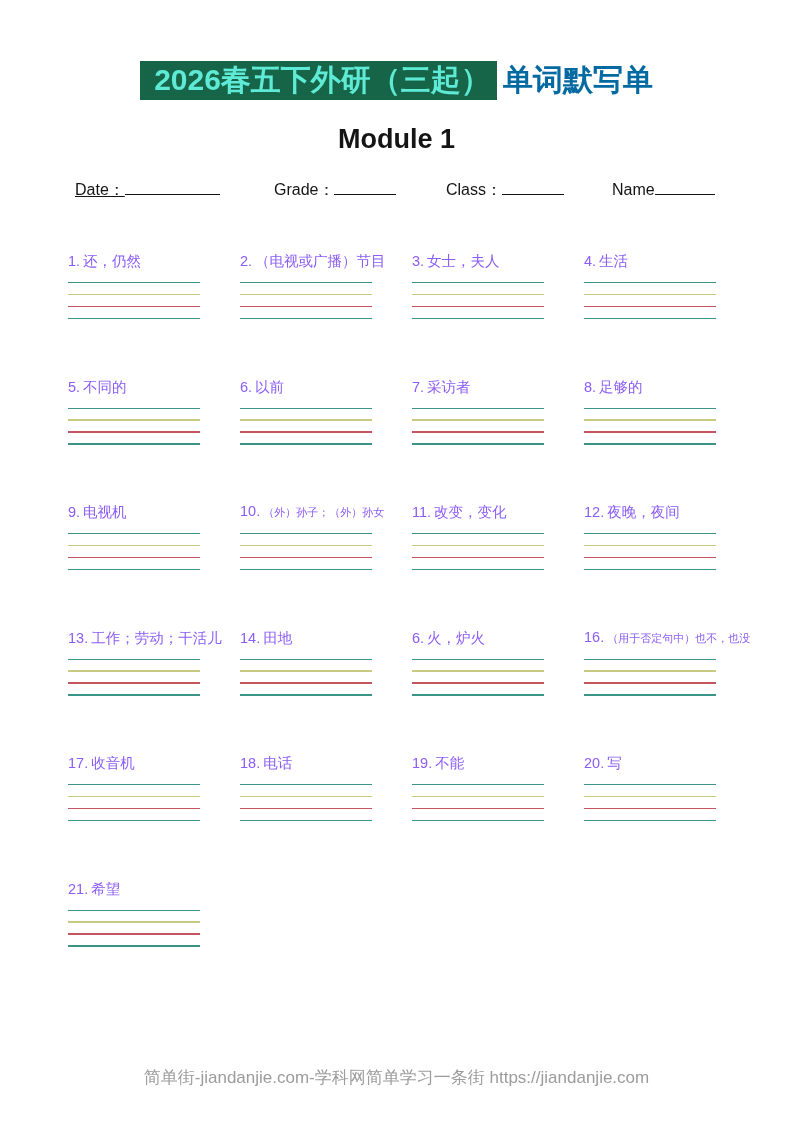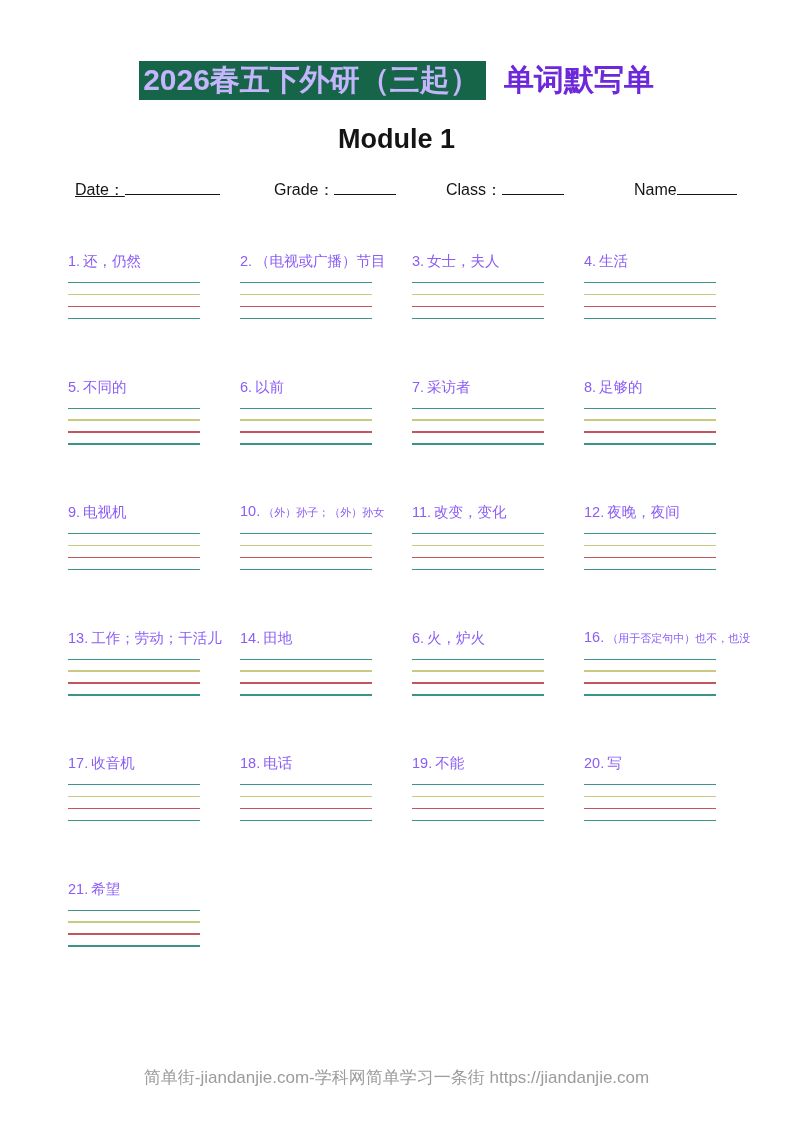--- a/index.html
+++ b/index.html
@@ -4,33 +4,33 @@
 <style>
   html,body{margin:0;padding:0;background:#ffffff;}
   .page{
     position:relative;width:793px;height:1122px;background:#ffffff;
     font-family:"Liberation Sans","DejaVu Sans",sans-serif;overflow:hidden;
   }
   .title-row{
     position:absolute;top:58px;left:0;width:100%;text-align:center;
     font-size:30px;font-weight:bold;line-height:44px;white-space:nowrap;
   }
-  .title-hl{background:var(--header-bg);color:#c4b5fd;padding:2px 6px 4px 4px;}
-  .title-rest{color:#6d28d9;padding-left:18px;}
+  .title-hl{background:var(--header-bg);color:#5eead4;padding:2px 6px 4px 14px;}
+  .title-rest{color:#0369a1;padding-left:6px;}
   .module-title{
     position:absolute;top:124px;left:0;width:100%;text-align:center;
     font-size:27px;font-weight:bold;color:#141414;
   }
   .info-row{position:absolute;top:179px;left:0;width:100%;height:26px;font-size:16px;color:#141414;}
   .info-field{position:absolute;top:0;white-space:nowrap;}
   .info-blank{display:inline-block;border-bottom:1.6px solid #141414;height:15px;vertical-align:baseline;}
   .f0{left:75px;text-decoration:underline;}  .f0 .info-blank{width:95px;}
   .f1{left:274px;} .f1 .info-blank{width:62px;}
   .f2{left:446px;} .f2 .info-blank{width:62px;}
-  .f3{left:634px;} .f3 .info-blank{width:60px;}
+  .f3{left:612px;} .f3 .info-blank{width:60px;}
   .items-grid{
     position:absolute;top:252px;left:68px;
     display:grid;grid-template-columns:repeat(4,172px);grid-auto-rows:125.5px;
   }
   .item{overflow:visible;}
   .item-label{font-size:14.5px;color:#8b5cf6;height:19px;white-space:nowrap;}
   .item-num{margin-right:3px;}
   .item-text.small{font-size:11px;}
   .lines{margin-top:11px;width:132px;}
   .wline{height:1.3px;margin-bottom:10.7px;}

